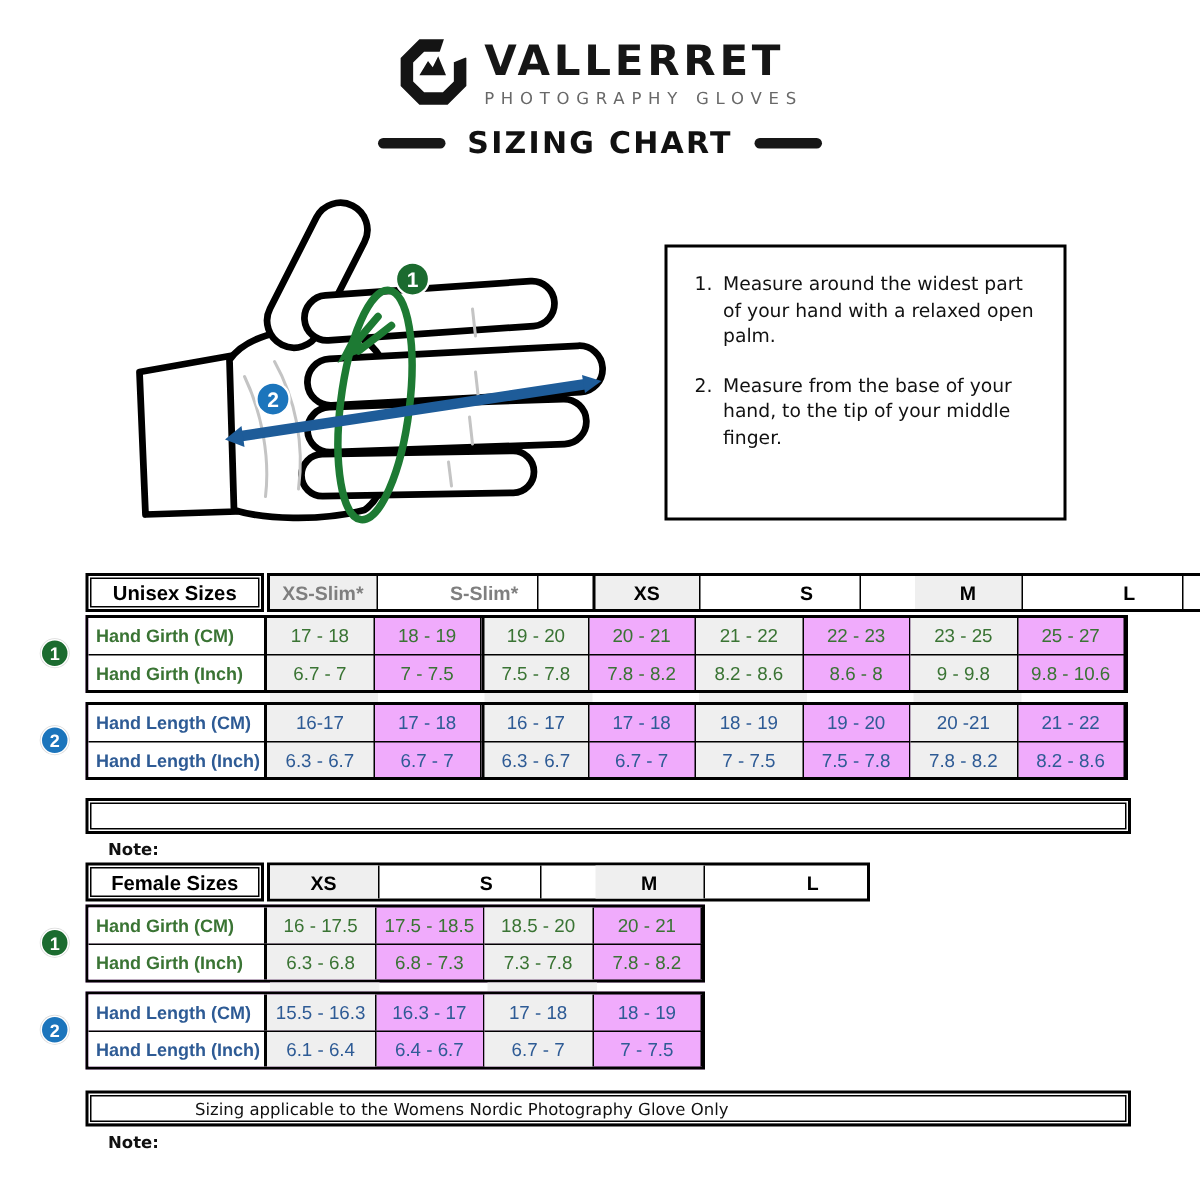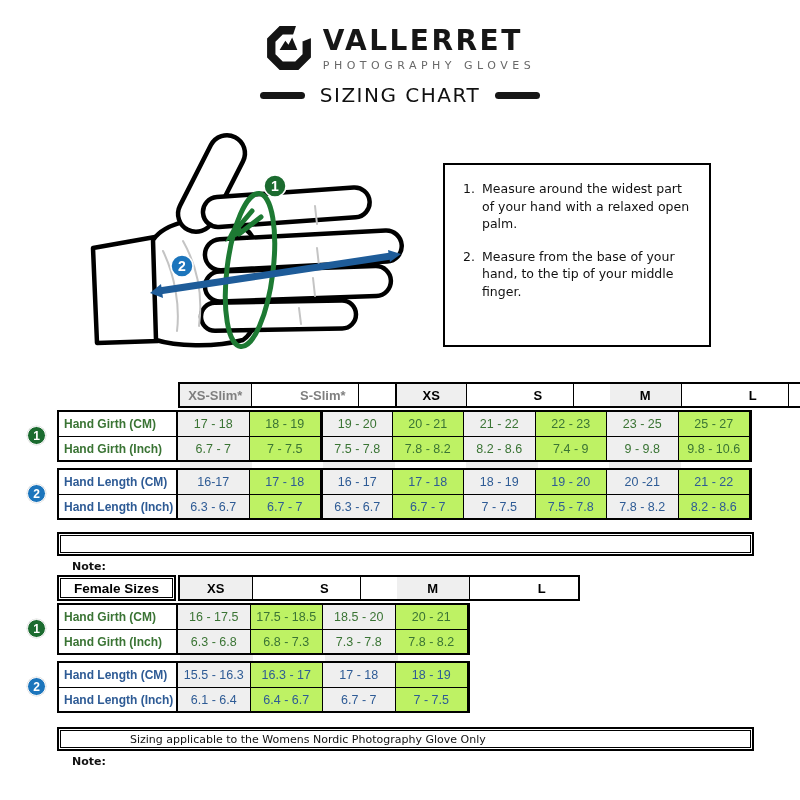--- a/index.html
+++ b/index.html
@@ -13,21 +13,21 @@
     display: flex; flex-direction: column; align-items: center; }
   .brand-row { display: flex; align-items: flex-end; gap: 10px; }
   .logo-svg { width: 48px; height: 48px; }
   .brand-col { display: flex; flex-direction: column; }
   .brand-name { font-family: "DejaVu Sans", sans-serif; font-weight: bold;
     font-size: 28px; letter-spacing: 2.5px; color: #161616; line-height: 1; }
   .brand-tag { font-family: "DejaVu Sans", sans-serif; font-size: 11px;
     letter-spacing: 4.5px; color: #686868; margin-top: 4px; }
   .title-row { display: flex; align-items: center; gap: 15px; margin-top: 11px; }
   .dash { width: 45px; height: 7px; background: #161616; border-radius: 4px; }
-  .chart-title { font-family: "DejaVu Sans", sans-serif; font-weight: normal;
+  .chart-title { font-family: "DejaVu Sans", sans-serif; font-weight: bold;
     font-size: 20px; letter-spacing: 1.5px; color: #111; }
   
   .hand-svg { position: absolute; left: 55px; top: 126px; width: 372px; height: 248px; }
   .hand-part { fill: #fff; stroke: #000; stroke-width: 4.5; stroke-linejoin: round; }
   .hand-crease { fill: none; stroke: #c4c4c4; stroke-width: 2; stroke-linecap: round; }
   .girth-loop { fill: none; stroke: var(--ellipse-green); stroke-width: 5; }
   .girth-foot { stroke: var(--ellipse-green); stroke-width: 5; stroke-linecap: round; }
   .girth-head { fill: var(--ellipse-green); }
   .len-line { stroke: var(--arrow-blue); stroke-width: 7; }
   .len-head { fill: var(--arrow-blue); }
@@ -59,21 +59,21 @@
     font-weight: bold; font-size: 13.5px; color: #000; }
   .hdr-block { position: absolute; top: 0; left: 121px; height: 26px;
     border: 2px solid #000; background: #fff; display: grid; gap: 36px; }
   .hdr-cell { display: flex; align-items: center; justify-content: center;
     font-weight: bold; font-size: 13px; color: #000; border-right: 1px solid #000; }
   .hdr-cell:last-child { border-right: none; }
   .grey-txt { color: var(--grey-hdr); }
   .shade { background: var(--shade); }
   .thick-left { border-left: 2px solid #000; }
   .data-block { position: absolute; left: 0; border: 2px solid #000;
-    background: #bef264; display: grid; grid-auto-rows: 24px; }
+    background: #f0abfc; display: grid; grid-auto-rows: 24px; }
   .row-label { display: flex; align-items: center; padding-left: 5px;
     font-weight: bold; font-size: 12px; border-right: 2px solid #000;
     border-top: 1px solid #000; background: #fff; }
   .cell { display: flex; align-items: center; justify-content: center;
     font-size: 12.5px; border-right: 1px solid #000; border-top: 1px solid #000; }
   .cell:nth-last-child(1) { }
   .first-row { border-top: none; }
   .girth .row-label, .girth .cell { color: var(--green); }
   .length .row-label, .length .cell { color: var(--blue); }
   .spacer { position: absolute; left: 0; width: 100%; }
@@ -155,20 +155,21 @@
     </div>
   </div>
 
   <section class="size-tbl" style="top:382px;height:176px;">
     <div class="marker green" style="top:44px;">
       <span class="mk-num">1</span>
       </div>
     <div class="marker blue" style="top:102px;">
       <span class="mk-num">2</span>
       </div>
+    <div class="lbl-box">Unisex Sizes</div>
     <div class="hdr-block" style="grid-template-columns: repeat(8, 71.5px);">
         <div class="hdr-cell shade grey-txt">XS-Slim*</div>
         <div class="hdr-cell grey-txt">S-Slim*</div>
         <div class="hdr-cell shade thick-left">XS</div>
         <div class="hdr-cell">S</div>
         <div class="hdr-cell shade">M</div>
         <div class="hdr-cell">L</div>
         <div class="hdr-cell shade">XL</div>
         <div class="hdr-cell">XXL</div>
       </div>
@@ -181,21 +182,21 @@
         <div class="cell shade first-row">21 - 22</div>
         <div class="cell first-row">22 - 23</div>
         <div class="cell shade first-row">23 - 25</div>
         <div class="cell first-row">25 - 27</div>
         <div class="row-label">Hand Girth (Inch)</div>
         <div class="cell shade">6.7 - 7</div>
         <div class="cell">7 - 7.5</div>
         <div class="cell shade thick-left">7.5 - 7.8</div>
         <div class="cell">7.8 - 8.2</div>
         <div class="cell shade">8.2 - 8.6</div>
-        <div class="cell">7.4 - 9</div>
+        <div class="cell">8.6 - 8</div>
         <div class="cell shade">9 - 9.8</div>
         <div class="cell">9.8 - 10.6</div>
       </div>
     <div class="spacer" style="top:80px;height:6px;">
         <div style="position: absolute; top: 0px; height: 100%; left: 123px; width: 71.5px; background: var(--shade);"></div>
         <div style="position: absolute; top: 0px; height: 100%; left: 266px; width: 71.5px; background: var(--shade);"></div>
         <div style="position: absolute; top: 0px; height: 100%; left: 409px; width: 71.5px; background: var(--shade);"></div>
         <div style="position: absolute; top: 0px; height: 100%; left: 552px; width: 71.5px; background: var(--shade);"></div>
       </div>
     <div class="data-block block-length length" style="top: 86px; grid-template-columns: 119px repeat(8, 71.5px);">

